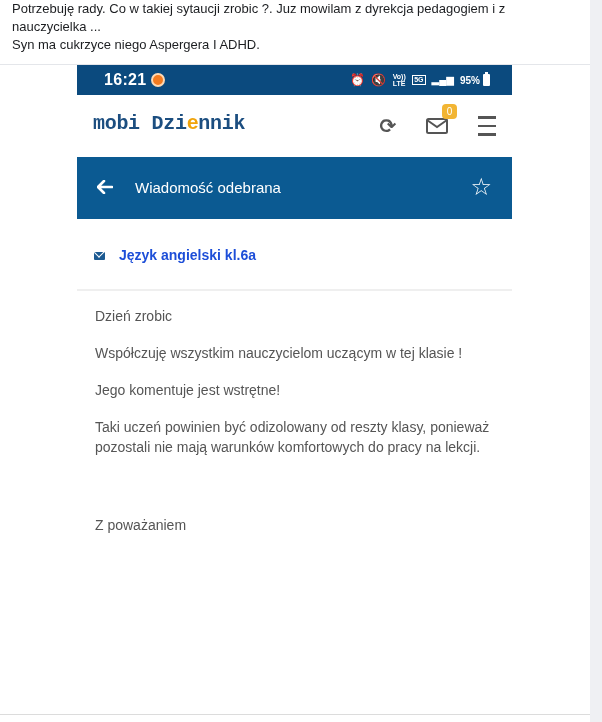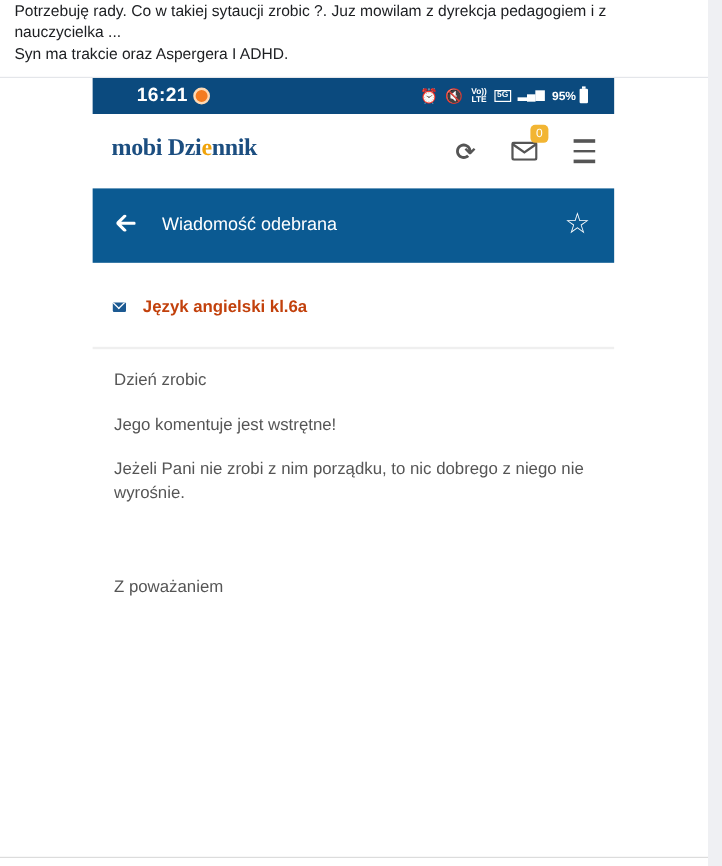--- a/index.html
+++ b/index.html
@@ -25,21 +25,21 @@
     }
 
     
     .phone {
       position: absolute; left: 77px; top: 65px; width: 435px; height: 657px;
       background: #ffffff; overflow: hidden;
     }
     .statusbar {
       position: absolute; left: 0; top: 0; width: 435px; height: 30px;
       background: #0b4a7e; color: #fff;
-      display: flex; align-items: center; padding: 0 0 0 37px;
+      display: flex; align-items: center; padding: 0 0 0 27px;
     }
     .status-time { font-size: 16px; font-weight: bold; letter-spacing: 0.3px; }
     .status-dot {
       width: 14px; height: 14px; border-radius: 50%;
       background: #f47b20; border: 2px solid #ffd9b3; margin-left: 5px;
     }
     .status-icons {
       position: absolute; right: 22px; top: 0; height: 30px;
       display: flex; align-items: center; gap: 6px; font-size: 11px;
     }
@@ -52,21 +52,21 @@
     }
     .battery::before {
       content: ""; position: absolute; top: -2px; left: 2px; width: 3px; height: 2px; background: #fff;
     }
 
     .appbar {
       position: absolute; left: 0; top: 30px; width: 435px; height: 62px; background: #fff;
     }
     .logo {
       position: absolute; left: 16px; top: 17px;
-      font-family: Liberation Serif, serif; font-weight: bold; font-size: 20px;
+      font-family: Liberation Mono, monospace; font-weight: bold; font-size: 20px;
       color: #1c4e80; letter-spacing: -0.3px; text-align: right;
     }
     .logo .accent { color: #f0a30a; }
     .appbar-icon {
       position: absolute; top: 18px; width: 26px; height: 26px;
       display: flex; align-items: center; justify-content: center; color: #555;
     }
     .refresh-btn { left: 298px; font-size: 20px; font-weight: bold; }
     .mail-btn { left: 347px; }
     .menu-btn { left: 397px; }
@@ -100,37 +100,37 @@
     .subject-icon {
       position: absolute; left: 17px; top: 33px; width: 11px; height: 8px;
       background: #1c5a92; border-radius: 1px; overflow: hidden;
     }
     .subject-icon::after {
       content: ""; position: absolute; left: 1px; top: -4px; width: 7px; height: 7px;
       border-right: 1.5px solid #fff; border-bottom: 1.5px solid #fff; transform: rotate(45deg);
     }
     .subject-text {
       position: absolute; left: 42px; top: 28px;
-      font-size: 14px; font-weight: bold; color: #c2410c;
+      font-size: 14px; font-weight: bold; color: #1d4ed8;
     }
 
     .body {
       position: absolute; left: 18px; top: 241px; width: 410px;
       font-size: 14px; line-height: 20px; color: #555;
     }
     .body p { margin-bottom: 17px; }
     .body p.sign { margin-top: 58px; }
   </style>
 </head>
 <body>
 
 <div class="page">
   <div class="post-text">
     <div>Potrzebuję rady. Co w takiej sytaucji zrobic ?. Juz mowilam z dyrekcja pedagogiem i z nauczycielka ...</div>
-    <div>Syn ma trakcie oraz Aspergera I ADHD.</div>
+    <div>Syn ma cukrzyce niego Aspergera I ADHD.</div>
   </div>
   <div class="post-divider"></div>
   <div class="right-strip"></div>
 
   <div class="phone">
     <div class="statusbar">
       <span class="status-time">16:21</span>
       <span class="status-dot"></span>
       <div class="status-icons">
         <span class="ic">⏰</span>
@@ -174,20 +174,21 @@
       <span class="star">☆</span>
     </div>
 
     <div class="subject-row">
       <span class="subject-icon"></span>
       <span class="subject-text">Język angielski kl.6a</span>
     </div>
 
     <div class="body">
       <p>Dzień zrobic</p>
+      <p>Współczuję wszystkim nauczycielom uczącym w tej klasie !</p>
       <p>Jego komentuje jest wstrętne!</p>
-      <p>Jeżeli Pani nie zrobi z nim porządku, to nic dobrego z niego nie wyrośnie.</p>
+      <p>Taki uczeń powinien być odizolowany od reszty klasy, ponieważ pozostali nie mają warunków komfortowych do pracy na lekcji.</p>
       <p class="sign">Z poważaniem</p>
     </div>
   </div>
 
   <div class="bottom-divider"></div>
 </div>
 
 </body></html>

